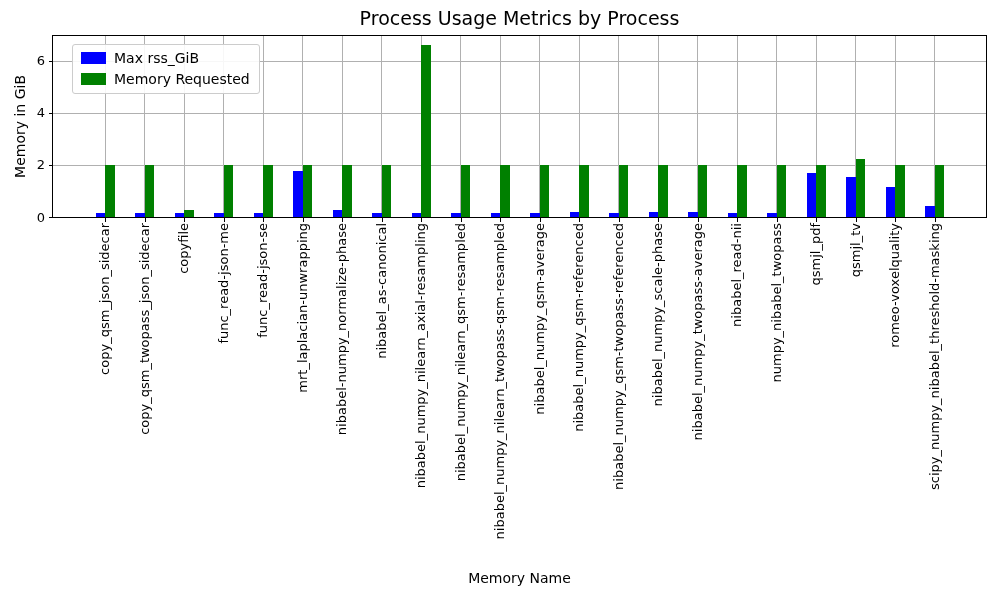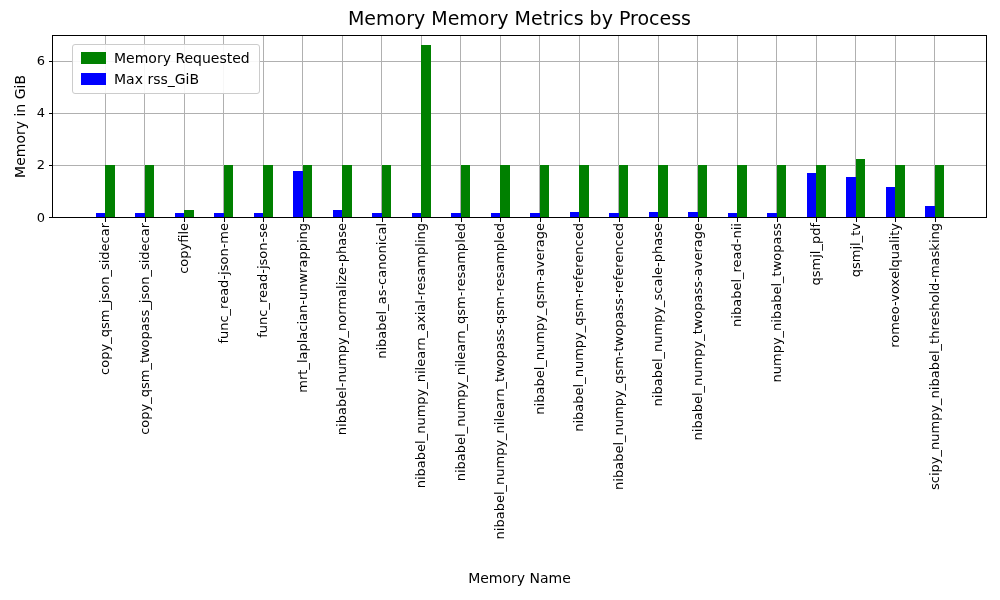--- a/index.html
+++ b/index.html
@@ -66,21 +66,21 @@
     z-index: 5;
   }
   .legend-row { display: flex; align-items: center; gap: 8px; }
   .legend-swatch { width: 25px; height: 12px; display: inline-block; }
   .legend-label { font-size: 14px; white-space: nowrap; }
 </style>
 </head>
 <body>
 
 <div class="figure">
-  <div class="chart-title">Memory Memory Metrics by Process</div>
+  <div class="chart-title">Process Usage Metrics by Process</div>
 
   <div class="ylabel-wrap">
     <span class="vert-text">Memory in GiB</span>
   </div>
 
   <div class="plot-area">
       <div style="position: absolute; left: 0px; right: 0px; top: 129.339px; height: 1px; background: rgb(176, 176, 176);"></div>
       <div style="position: absolute; left: 0px; right: 0px; top: 77.1772px; height: 1px; background: rgb(176, 176, 176);"></div>
       <div style="position: absolute; left: 0px; right: 0px; top: 25.0159px; height: 1px; background: rgb(176, 176, 176);"></div>
       <div style="position: absolute; top: 0px; bottom: 0px; left: 51.5px; width: 1px; background: rgb(176, 176, 176);"></div>
@@ -146,26 +146,26 @@
       <div style="position: absolute; left: 793px; bottom: 0px; width: 9.5px; height: 39.9035px; background: rgb(0, 0, 255); z-index: 2;"></div>
       <div style="position: absolute; left: 802.5px; bottom: 0px; width: 9.5px; height: 58.1599px; background: rgb(0, 128, 0); z-index: 2;"></div>
       <div style="position: absolute; left: 832.5px; bottom: 0px; width: 9.5px; height: 30.2536px; background: rgb(0, 0, 255); z-index: 2;"></div>
       <div style="position: absolute; left: 842px; bottom: 0px; width: 9.5px; height: 52.1614px; background: rgb(0, 128, 0); z-index: 2;"></div>
       <div style="position: absolute; left: 872px; bottom: 0px; width: 9.5px; height: 10.9539px; background: rgb(0, 0, 255); z-index: 2;"></div>
       <div style="position: absolute; left: 881.5px; bottom: 0px; width: 9.5px; height: 52.1614px; background: rgb(0, 128, 0); z-index: 2;"></div>
     </div>
 
   <div class="legend">
     <div class="legend-row">
+      <span class="legend-swatch" style="background: rgb(0, 0, 255);"></span>
+      <span class="legend-label">Max rss_GiB</span>
+    </div>
+    <div class="legend-row">
       <span class="legend-swatch" style="background: rgb(0, 128, 0);"></span>
       <span class="legend-label">Memory Requested</span>
-    </div>
-    <div class="legend-row">
-      <span class="legend-swatch" style="background: rgb(0, 0, 255);"></span>
-      <span class="legend-label">Max rss_GiB</span>
     </div>
   </div>
 
   <div class="xlabel">Memory Name</div>
 <div style="position: absolute; left: 105px; top: 218px; width: 1px; height: 4px; background: rgb(0, 0, 0);"></div>
     <div class="xtick-label" style="position: absolute; left: 97px; top: 223px;">copy_qsm_json_sidecar</div>
     <div style="position: absolute; left: 144.5px; top: 218px; width: 1px; height: 4px; background: rgb(0, 0, 0);"></div>
     <div class="xtick-label" style="position: absolute; left: 136.5px; top: 223px;">copy_qsm_twopass_json_sidecar</div>
     <div style="position: absolute; left: 184px; top: 218px; width: 1px; height: 4px; background: rgb(0, 0, 0);"></div>
     <div class="xtick-label" style="position: absolute; left: 176px; top: 223px;">copyfile</div>

